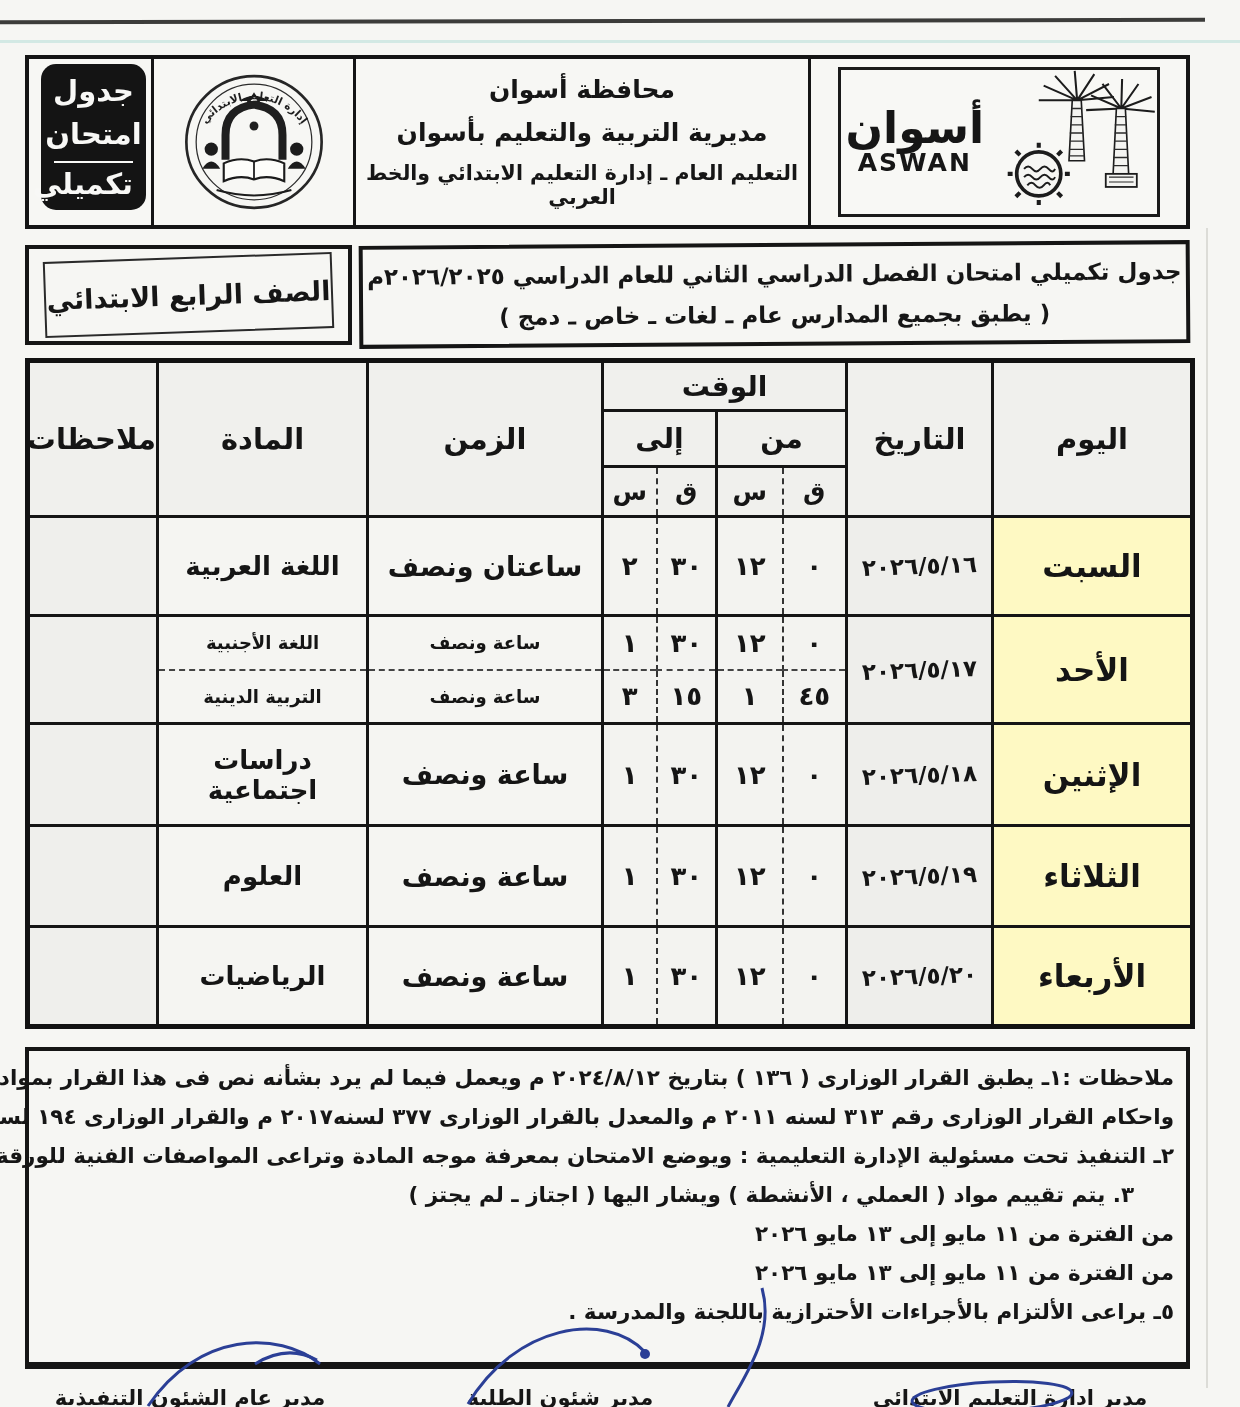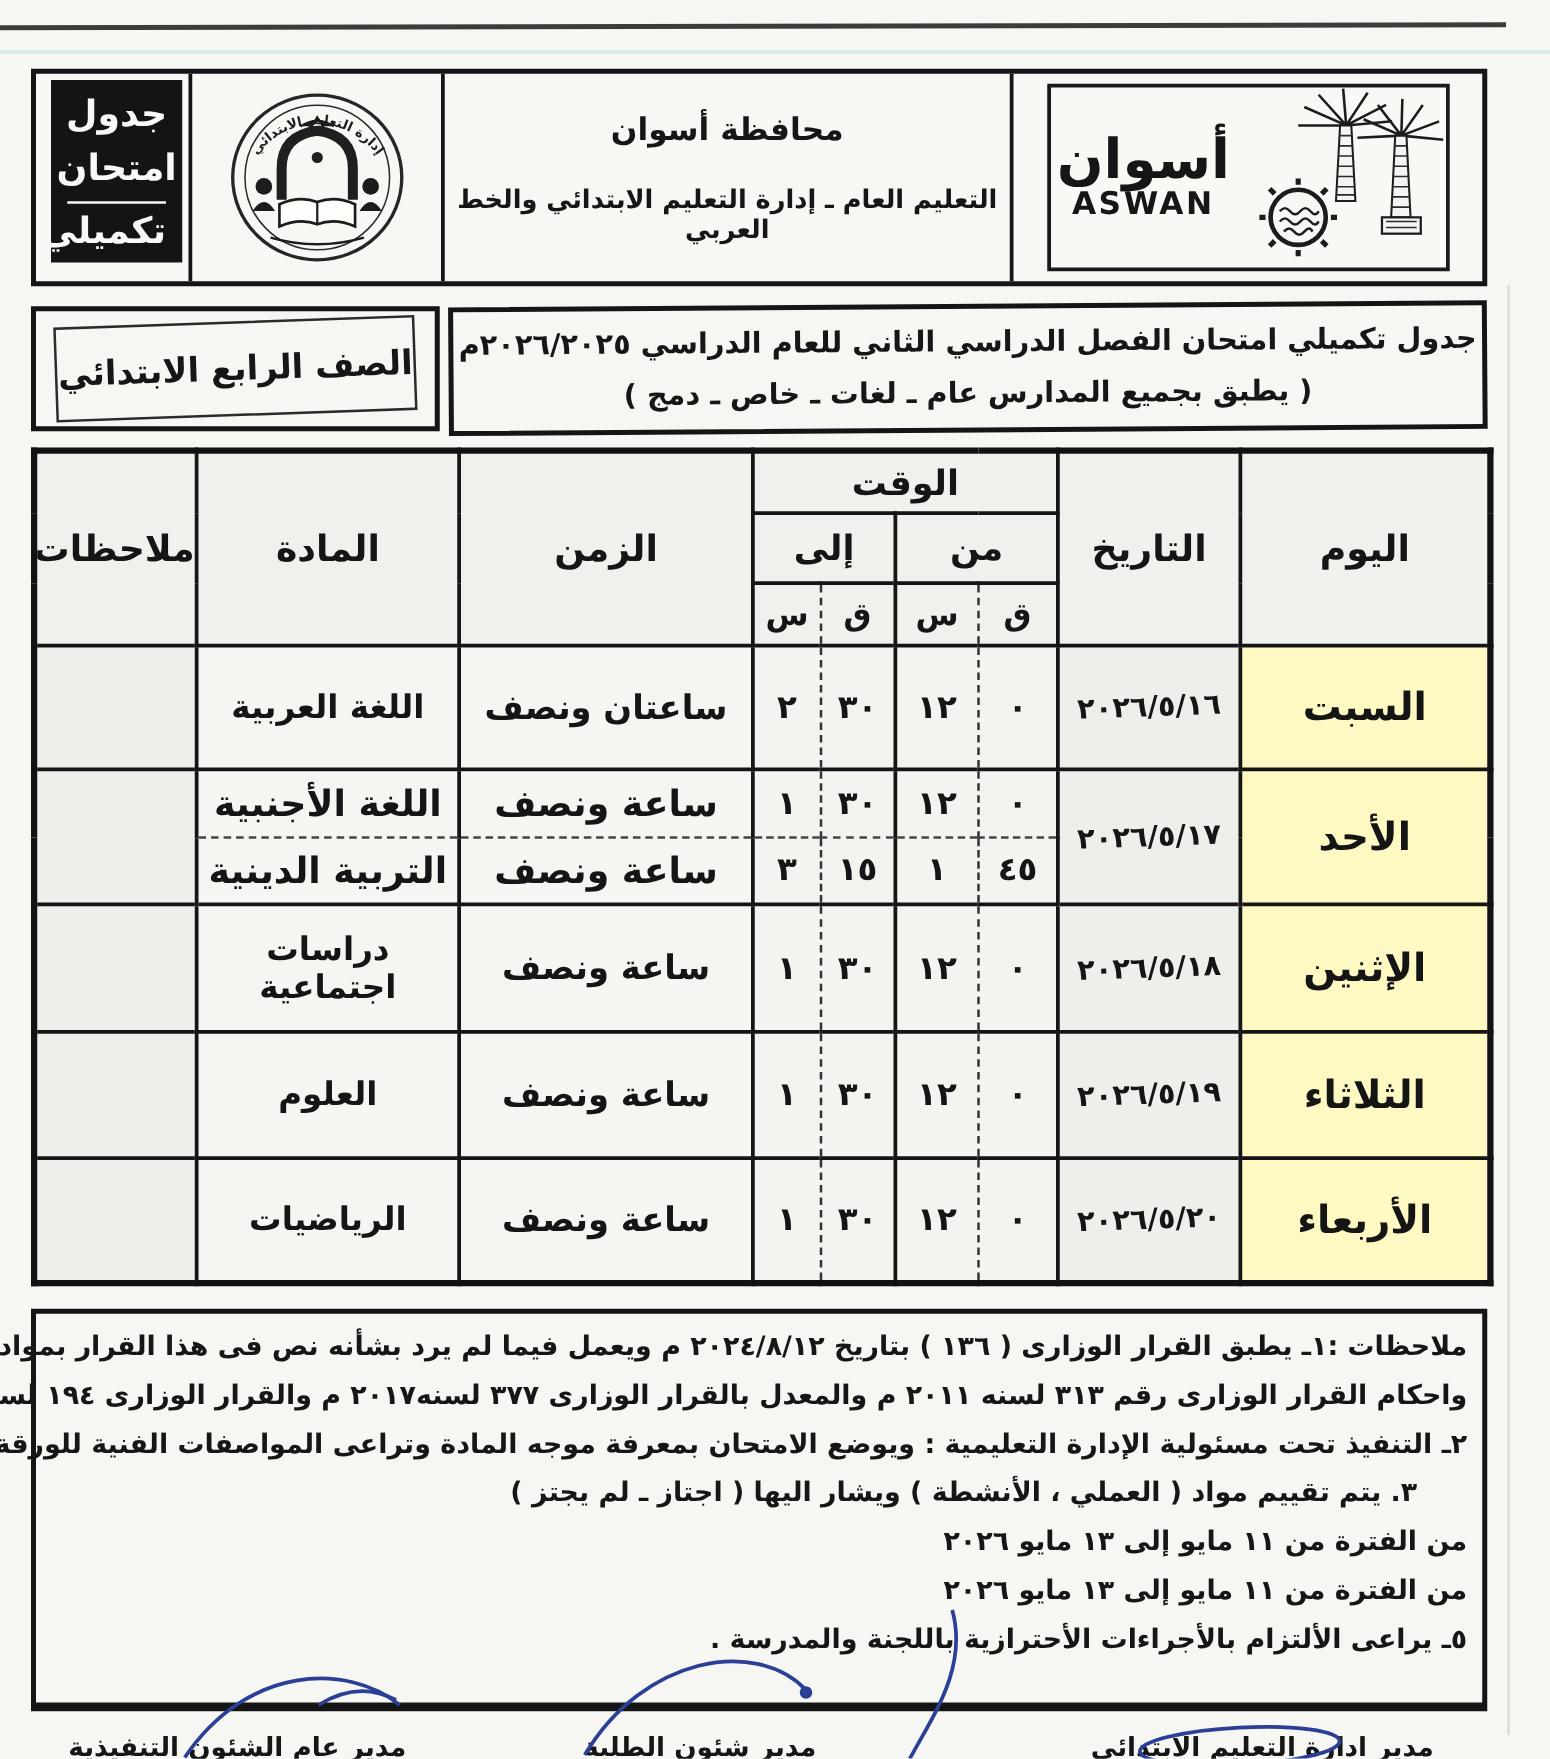--- a/index.html
+++ b/index.html
@@ -17,21 +17,21 @@
   .edge-line{left:1206px;top:228px;width:2px;height:1160px;background:#dcdcd7;}
 
   
   .hdr{left:25px;top:55px;width:1165px;height:174px;border:4px solid #151515;background:#f7f7f4;
        display:flex;flex-direction:row;box-sizing:border-box;}
   .hdr-cell{box-sizing:border-box;height:100%;}
   .cell-aswan{width:378px;border-left:3px solid #151515;display:flex;align-items:center;justify-content:center;}
   .cell-org{width:455px;border-left:3px solid #151515;display:flex;flex-direction:column;justify-content:space-evenly;text-align:center;padding:2px 6px;}
   .cell-emblem{width:202px;border-left:3px solid #151515;display:flex;align-items:center;justify-content:center;}
   .cell-badge{width:115px;padding:5px 5px 14px 5px;}
-  .badge{background:#141414;color:#f8f8f6;height:146px;display:flex;flex-direction:column;justify-content:space-evenly;text-align:center;font-weight:bold;font-size:29px;}
+  .badge{background:#141414;color:#f8f8f6;height:146px;display:flex;flex-direction:column;justify-content:space-evenly;text-align:center;font-weight:bold;font-size:29px;border-radius:15px;}
   .badge .b3{border-top:2px solid #f8f8f6;padding-top:4px;margin:0 13px;}
   .org1,.org2{font-weight:bold;font-size:25px;}
   .org3{font-weight:bold;font-size:20.5px;}
   .aswan-box{border:3px solid #1a1a1a;width:322px;height:150px;background:#f8f8f5;
              display:flex;flex-direction:row;align-items:center;justify-content:flex-start;box-sizing:border-box;}
   .aswan-text{width:150px;text-align:center;margin-right:4px;}
   .aswan-ar{font-size:44px;font-weight:bold;line-height:40px;letter-spacing:-1px;}
   .aswan-en{font-size:25px;font-weight:bold;letter-spacing:2px;font-family:"DejaVu Sans",sans-serif;}
 
   
@@ -53,21 +53,21 @@
   .h-big{font-size:29px;}
   .h-time{font-size:28px;}
   .h-sq{font-size:25px;}
   td.c-day{background:#fef9c3;font-size:31px;}
   td.c-date{background:#eeeeeb;font-size:23px;}
   td.c-date span{display:inline-block;transform:rotate(-2deg);}
   td.c-num{background:#f3f3f0;font-size:26px;}
   td.c-dur{background:#f5f5f2;font-size:27px;}
   td.c-subj{background:#f5f5f2;font-size:26px;}
   td.c-note{background:#efefec;}
-  tr.sub td.c-dur,tr.sub td.c-subj{font-size:29px;}
+  tr.sub td.c-dur,tr.sub td.c-subj{font-size:18px;}
   
   td.dL,th.dL{border-left:2px dashed #333;}
   td.dR,th.dR{border-right:2px dashed #333;}
   tr.sun-a td{border-bottom:2px dashed #444;}
   tr.sun-b td{border-top:2px dashed #444;}
 
   
   .notes{left:25px;top:1047px;width:1165px;height:322px;border:4px solid #151515;border-bottom-width:7px;
          background:#f6f6f3;box-sizing:border-box;padding:7px 12px 0 8px;}
   .note-line{font-size:21.5px;font-weight:bold;line-height:39px;white-space:nowrap;}
@@ -123,20 +123,21 @@
       </svg>
       <div class="aswan-text">
         <div class="aswan-ar">أسوان</div>
         <div class="aswan-en">ASWAN</div>
       </div>
     </div>
   </div>
 
   <div class="hdr-cell cell-org">
     <div class="org1">محافظة أسوان</div>
+    <div class="org2">مديرية التربية والتعليم بأسوان</div>
     <div class="org3">التعليم العام ـ إدارة التعليم الابتدائي والخط العربي</div>
   </div>
 
   <div class="hdr-cell cell-emblem">
     <svg width="178" height="152" viewBox="0 0 200 168">
       <defs>
         <path id="arcTop" d="M36 86 A 66 66 0 0 1 164 86" fill="none"></path>
       </defs>
       <ellipse cx="100" cy="84" rx="76" ry="74" fill="#f7f7f4" stroke="#262626" stroke-width="3"></ellipse>
       <circle cx="100" cy="84" r="65" fill="none" stroke="#2c2c2c" stroke-width="1.4"></circle>

